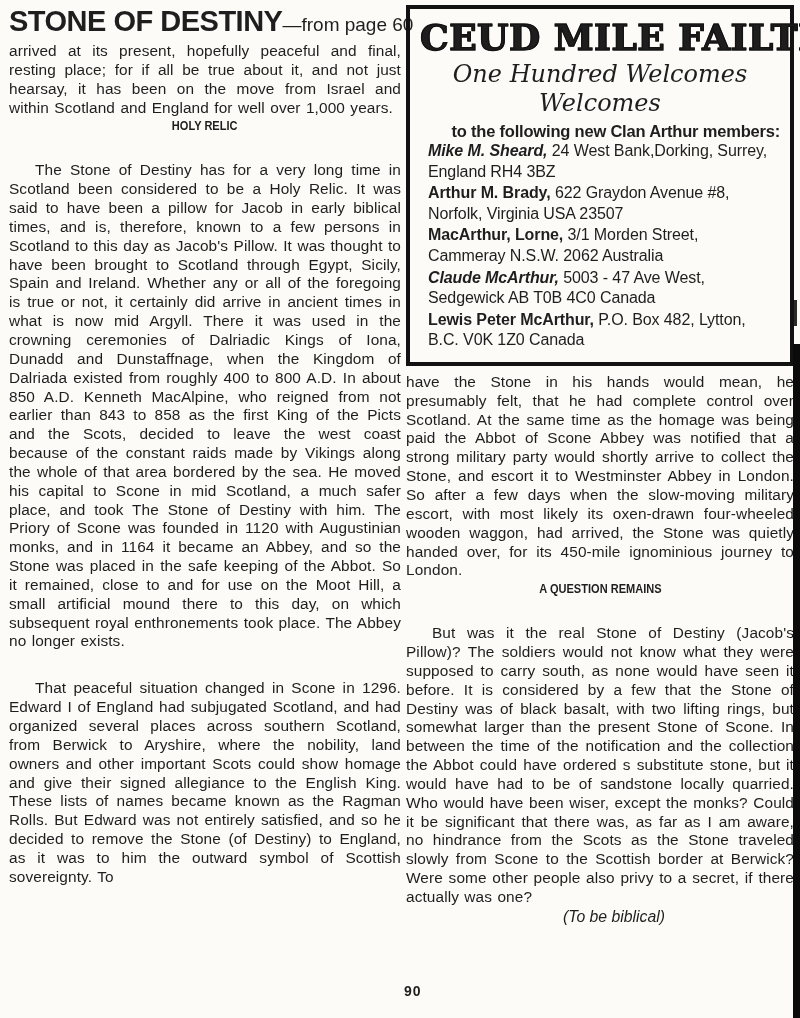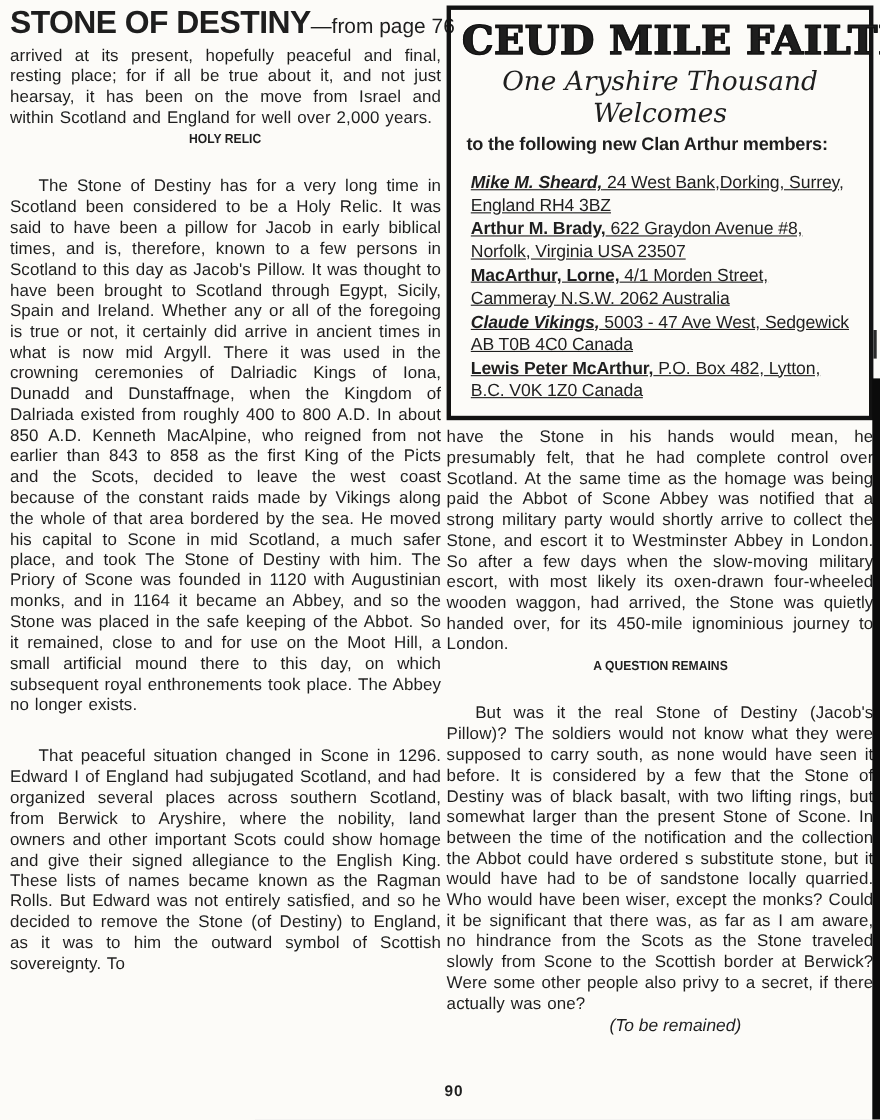--- a/index.html
+++ b/index.html
@@ -58,27 +58,27 @@
   .box-subtitle {
     font-family:"DejaVu Serif", serif;
     font-style:italic;
     font-weight:normal;
     font-size:24px;
     text-align:center;
     line-height:1.2;
     margin:2px 0 4px 0;
   }
   .box-lead {
-    font-size:16.5px; font-weight:bold; text-align:left;
-    padding-left:4px; margin-bottom:16px; letter-spacing:-0.2px;
+    font-size:16.5px; font-weight:bold; text-align:right;
+    padding-left:4px; margin-bottom:0; letter-spacing:-0.2px;
   }
   ul.members { list-style:none; padding-left:8px; }
   ul.members li {
     font-size:16px; line-height:20.6px; margin-bottom:1px;
-    text-align:left; letter-spacing:-0.1px;text-decoration:underline;
+    text-align:left; letter-spacing:-0.1px;
   }
   ul.members .m-name { font-weight:bold; }
   ul.members .m-name.italic { font-style:italic; }
   
   .continued {
     font-size:15.8px; font-style:italic; text-align:center;
     padding-left:28px; margin-top:1px;
   }
   
   .page-number {
@@ -96,56 +96,56 @@
   }
 </style>
 </head>
 <body>
 
 <div class="page">
 
   <div class="col-left">
 
     <div class="title-row">
-      <h1 class="article-title">STONE OF DESTINY</h1><span class="title-suffix">—from page 76</span>
+      <h1 class="article-title">STONE OF DESTINY</h1><span class="title-suffix">—from page 60</span>
     </div>
 
-    <p class="body-p">arrived at its present, hopefully peaceful and final, resting place; for if all be true about it, and not just hearsay, it has been on the move from Israel and within Scotland and England for well over 2,000 years.</p>
+    <p class="body-p">arrived at its present, hopefully peaceful and final, resting place; for if all be true about it, and not just hearsay, it has been on the move from Israel and within Scotland and England for well over 1,000 years.</p>
 
     <h2 class="section-head"><span>HOLY RELIC</span></h2>
 
     <p class="body-p indent">The Stone of Destiny has for a very long time in Scotland been considered to be a Holy Relic. It was said to have been a pillow for Jacob in early biblical times, and is, therefore, known to a few persons in Scotland to this day as Jacob's Pillow.  It was thought to have been brought to Scotland through Egypt, Sicily, Spain and Ireland.  Whether any or all of the foregoing is true or not, it certainly did arrive in ancient times in what is now mid Argyll.  There it was used in the crowning ceremonies of Dalriadic Kings of Iona, Dunadd and Dunstaffnage, when the Kingdom of Dalriada existed from roughly 400 to 800 A.D.  In about 850 A.D. Kenneth MacAlpine, who reigned from not earlier than 843 to 858 as the first King of the Picts and the Scots, decided to leave the west coast because of the constant raids made by Vikings along the whole of that area bordered by the sea.  He moved his capital to Scone in mid Scotland, a much safer place, and took The Stone of Destiny with him.  The Priory of Scone was founded in 1120 with Augustinian monks, and in 1164 it became an Abbey, and so the Stone was placed in the safe keeping of the Abbot.  So it remained, close to and for use on the Moot Hill, a small artificial mound there to this day, on which subsequent royal enthronements took place.  The Abbey no longer exists.</p>
 
 
     <p class="body-p indent">That peaceful situation changed in Scone in 1296.  Edward I of England had subjugated Scotland, and had organized several places across southern Scotland, from Berwick to Aryshire, where the nobility, land owners and other important Scots could show homage and give their signed allegiance to the English King. These lists of names became known as the Ragman Rolls.  But Edward was not entirely satisfied, and so he decided to remove the Stone (of Destiny) to England, as it was to him the outward symbol of Scottish sovereignty.  To</p>
 
   </div>
 
   <div class="col-right">
 
     <div class="welcome-box">
       <div class="box-title">CEUD MILE FAILTE</div>
-      <div class="box-subtitle">One Aryshire Thousand Welcomes</div>
+      <div class="box-subtitle">One Hundred Welcomes Welcomes</div>
       <div class="box-lead">to the following new Clan Arthur members:</div>
       <ul class="members">
         <li><span class="m-name italic">Mike M. Sheard,</span><span> 24 West Bank,Dorking, Surrey, England  RH4 3BZ</span></li>
         <li><span class="m-name">Arthur M. Brady,</span><span> 622 Graydon Avenue #8, Norfolk, Virginia USA  23507</span></li>
-        <li><span class="m-name">MacArthur, Lorne,</span><span> 4/1 Morden Street, Cammeray N.S.W. 2062 Australia</span></li>
-        <li><span class="m-name italic">Claude Vikings,</span><span> 5003 - 47 Ave West, Sedgewick AB T0B 4C0 Canada</span></li>
+        <li><span class="m-name">MacArthur, Lorne,</span><span> 3/1 Morden Street, Cammeray N.S.W. 2062 Australia</span></li>
+        <li><span class="m-name italic">Claude McArthur,</span><span> 5003 - 47 Ave West, Sedgewick AB T0B 4C0 Canada</span></li>
         <li><span class="m-name">Lewis Peter McArthur,</span><span> P.O. Box 482, Lytton, B.C. V0K 1Z0 Canada</span></li>
       </ul>
     </div>
 
     <p class="body-p">have the Stone in his hands would mean, he presumably felt, that he had complete control over Scotland.  At the same time as the homage was being paid the Abbot of Scone Abbey was notified that a strong military party would shortly arrive to collect the Stone, and escort it to Westminster Abbey in London.  So after a few days when the slow-moving military escort, with most likely its oxen-drawn four-wheeled wooden waggon, had arrived, the Stone was quietly handed over, for its 450-mile ignominious journey to London.</p>
 
     <h2 class="section-head"><span>A QUESTION REMAINS</span></h2>
 
     <p class="body-p indent">But was it the real Stone of Destiny (Jacob's Pillow)?  The soldiers would not know what they were supposed to carry south, as none would have seen it before.  It is considered by a few that the Stone of Destiny was of black basalt, with two lifting rings, but somewhat larger than the present Stone of Scone.  In between the time of the notification and the collection the Abbot could have ordered s substitute stone, but it would have had to be of sandstone locally quarried.  Who would have been wiser, except the monks?  Could it be significant that there was, as far as I am aware, no hindrance from the Scots as the Stone traveled slowly from Scone to the Scottish border at Berwick?  Were some other people also privy to a secret, if there actually was one?</p>
 
-    <p class="continued">(To be remained)</p>
+    <p class="continued">(To be biblical)</p>
 
   </div>
 
   <div class="page-number">90</div>
   <div class="scan-strip"></div>
   <div class="scan-tick"></div>
 
 </div>
 
 </body></html>

